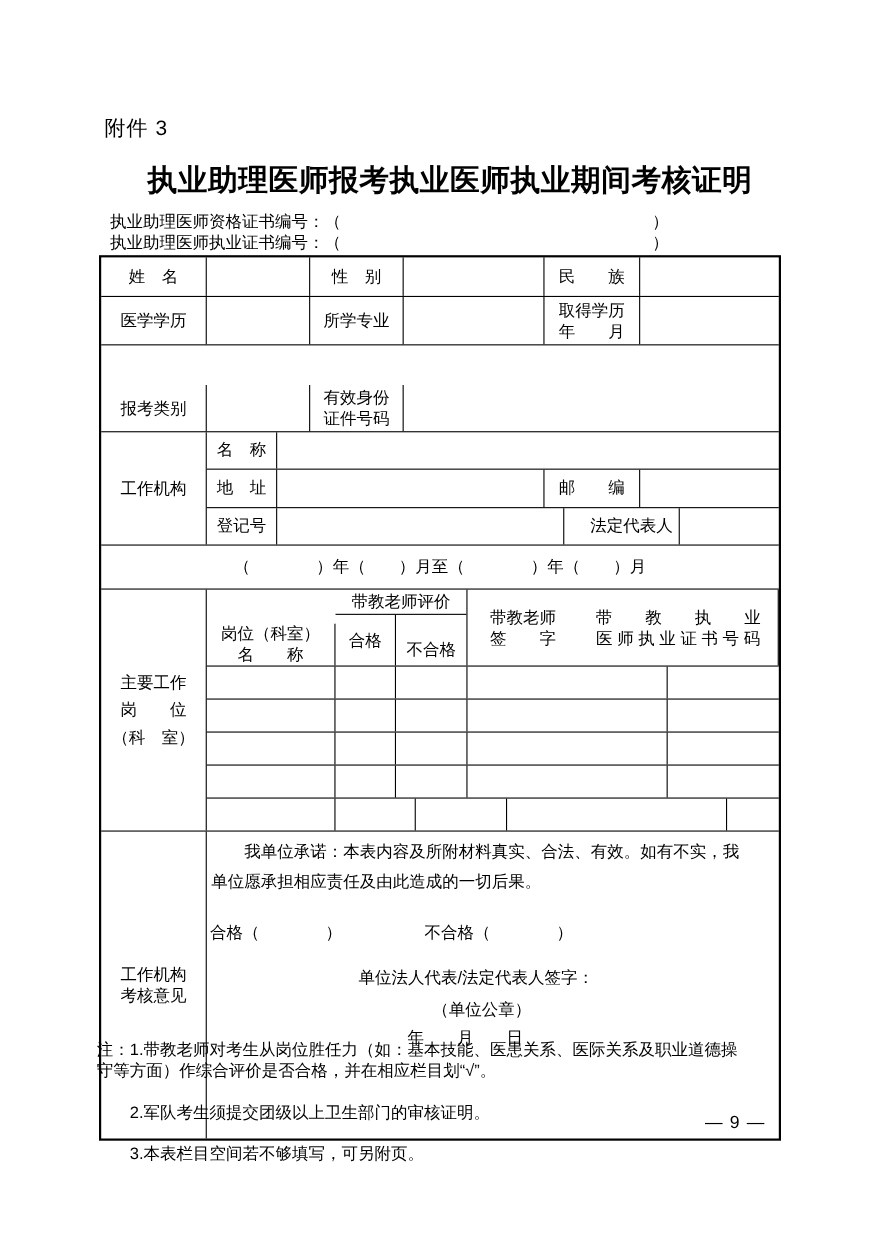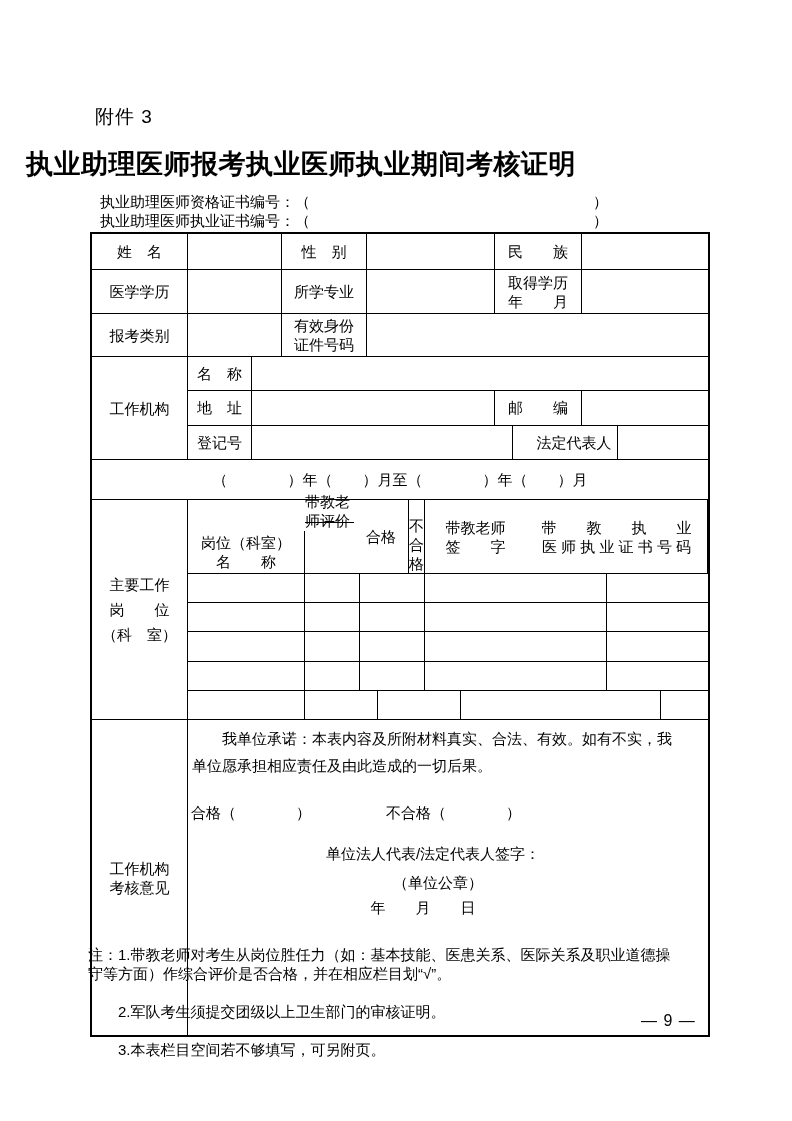--- a/index.html
+++ b/index.html
@@ -5,21 +5,21 @@
   * { box-sizing: border-box; margin: 0; padding: 0; }
   html,body { background:#e8e8e8; }
   body { font-family: "Liberation Sans", sans-serif; }
   .page {
     position: relative; width: 792px; height: 1121px;
     background: #ffffff; color: #000; overflow: hidden;
     font-family: "Liberation Sans", sans-serif;
   }
   .attach { position:absolute; left:95px; top:104px; font-size:19px; letter-spacing:1px; }
   .doc-title {
-    position:absolute; left:0; right:0; top:146px; 
+    position:absolute; left:0; right:0; top:146px; text-align:center;
     font-size:27px; font-weight:bold; letter-spacing:0.5px;margin-left:26px;
   }
   .certs { position:absolute; left:100px; top:192px; width:508px; font-size:15px; line-height:19px; }
   .cert-line { display:flex; justify-content:space-between; }
 
   .form-table {
     position:absolute; left:90px; top:232px; width:620px; height:805px;
     border:2px solid #000; display:flex; flex-direction:column;
     font-size:15px; line-height:19px;
   }
@@ -28,21 +28,21 @@
   .cell {
     border-right:1px solid #000; display:flex; align-items:center;
     justify-content:center; text-align:center; white-space:pre-line;
     overflow:hidden;
   }
   .cell.endc { border-right:none; }
   .grow { flex:1; }
   .vstack { display:flex; flex-direction:column; flex:1; }
   .vrow { display:flex; border-bottom:1px solid #000; flex:1; }
   .vrow:last-child { border-bottom:none;gap:18px; }
-  .egroup { width:120px; border-right:1px solid #000; display:flex; flex-direction:row; }
+  .egroup { width:120px; border-right:1px solid #000; display:flex; flex-direction:column; }
   .etop { height:23px; border-bottom:1px solid #000; display:flex; align-items:center; justify-content:center; }
   .ebottom { flex:1; display:flex; }
   .ecell { width:55px; border-right:1px solid #000; display:flex; align-items:center; justify-content:center; }
   .ecell2 { flex:1; display:flex; align-items:center; justify-content:center;margin-top:16px; }
   .lh25 { line-height:25px; }
 
   .kycontent { flex:1; display:flex; flex-direction:column; white-space:pre-line; }
   .ky-promise { text-align:left; padding:5px 8px 0 4px; line-height:27px; }
   .ky-passfail { text-align:left; padding-left:3px; margin-top:24px; line-height:19px; }
   .ky-sign { text-align:center; margin-top:22px; line-height:19px; padding-right:30px; }
@@ -85,21 +85,21 @@
     <div class="band" style="height:44px;">
       <div class="cell" style="width:96px;">医学学历</div>
       <div class="cell" style="width:94px;"></div>
       <div class="cell" style="width:85px;">所学专业</div>
       <div class="cell" style="width:128px;"></div>
       <div class="cell" style="width:87px;">取得学历
 年　　月</div>
       <div class="cell grow endc"></div>
     </div>
 
-    <div class="band" style="height:43px;">
+    <div class="band" style="height:43px;margin-top:36px;">
       <div class="cell" style="width:96px;">报考类别</div>
       <div class="cell" style="width:94px;"></div>
       <div class="cell" style="width:85px;">有效身份
 证件号码</div>
       <div class="cell grow endc"></div>
     </div>
 
     <div class="band" style="height:103px;">
       <div class="cell" style="width:96px;">工作机构</div>
       <div class="vstack">

